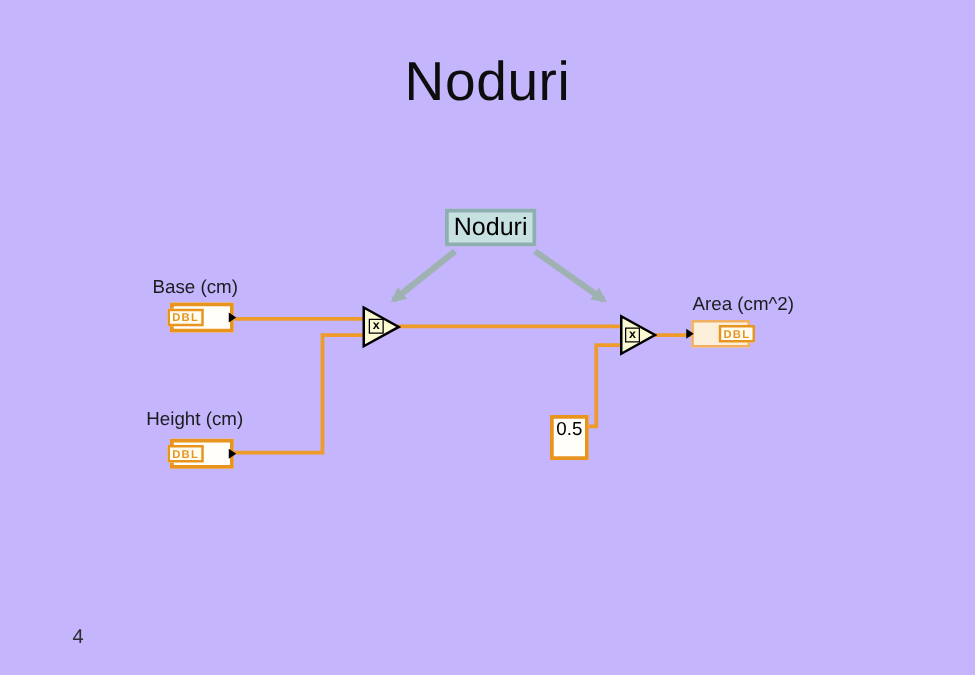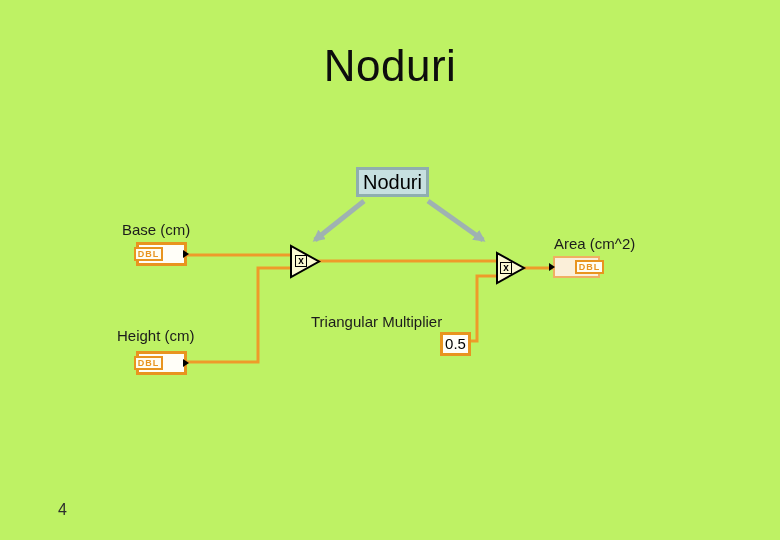--- a/index.html
+++ b/index.html
@@ -1,17 +1,17 @@
 <!DOCTYPE html>
 <html><head>
 <meta charset="utf-8">
 <style>
   html,body { margin:0; padding:0; background:#fff; }
   .slide {
-    position:relative; width:780px; height:540px; background:#bef264;
+    position:relative; width:780px; height:540px; background:#c4b5fd;
     font-family:"Liberation Sans", sans-serif; overflow:hidden;
   }
   .title {
     position:absolute; top:40px; left:0; width:780px; text-align:center;
     font-size:44px; line-height:52px; color:#0d0d0d; letter-spacing:0.5px;
   }
   .overlay { position:absolute; left:0; top:0; width:780px; height:540px; }
   .lbl { position:absolute; font-size:15px; color:#1c1c1c; white-space:nowrap; }
   .callout {
     position:absolute; left:356px; top:167px; width:67px; height:24px;
@@ -33,21 +33,21 @@
     display:inline-block; width:0; height:0;
     border-top:4px solid transparent; border-bottom:4px solid transparent;
     border-left:6px solid #000;
   }
   .xbox {
     position:absolute; width:12px; height:12px; box-sizing:border-box;
     border:1px solid #000; color:#000; font-weight:bold; font-size:10px;
     line-height:10px; text-align:center; background:transparent;
   }
   .const {
-    position:absolute; left:440px; top:332px; width:31px; height:24px;
+    position:absolute; left:440px; top:332px; width:31px; height:36px;
     box-sizing:border-box; border:3px solid #e8941f; background:#fffef8;
     text-align:center; font-size:15px; line-height:18px; color:#000;
   }
   .pagenum { position:absolute; left:58px; top:501px; font-size:16px; color:#2e2e2e; }
 </style>
 </head>
 <body>
 
 <div class="slide">
 
@@ -85,21 +85,20 @@
 
   <div class="lbl" style="left:117px; top:327px;">Height (cm)</div>
   <div class="term ctrl" style="left:136px; top:351px; width:51px; height:24px;">
     <span class="dbl">DBL</span>
     <span class="tri-right"></span>
   </div>
 
   <div class="xbox" style="left:295px; top:255px;">x</div>
   <div class="xbox" style="left:500px; top:262px;">x</div>
 
-  <div class="lbl" style="left:311px; top:313px;">Triangular Multiplier</div>
   <div class="const">
     <span>0.5</span>
   </div>
 
   <div class="lbl" style="left:554px; top:235px;text-align:center;">Area (cm^2)</div>
   <div class="term ind" style="left:553px; top:256px; width:47px; height:22px;">
     <span class="tri-right"></span>
     <span class="dbl">DBL</span>
   </div>
 

